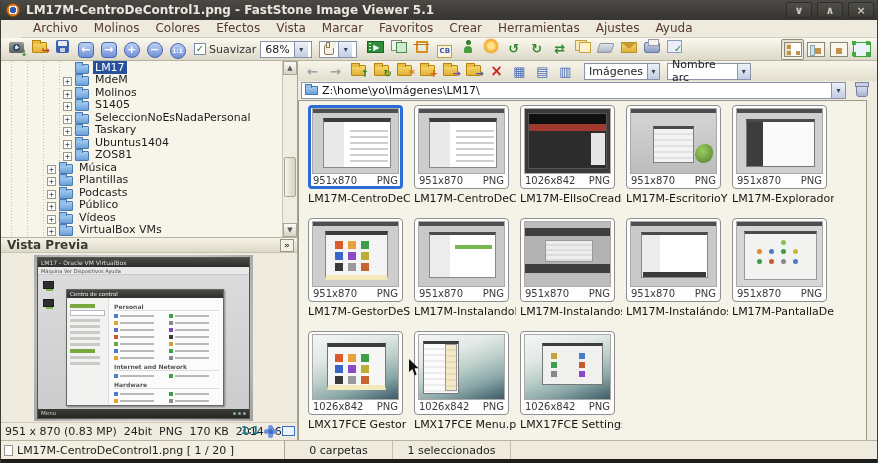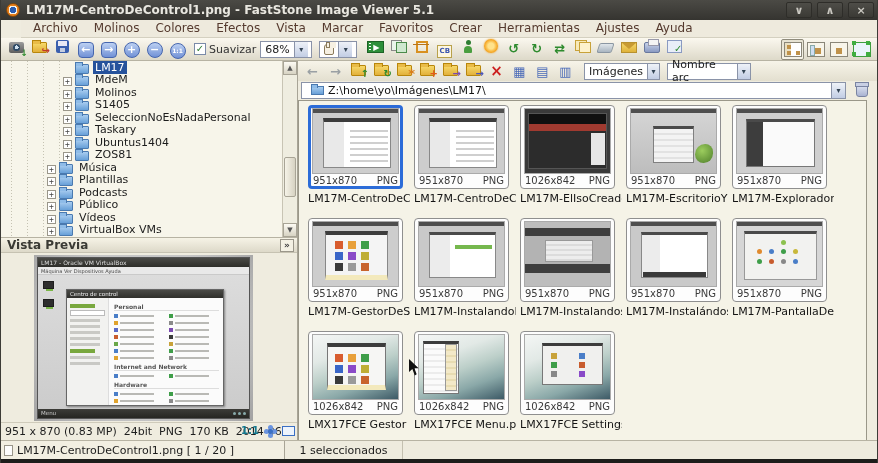--- a/index.html
+++ b/index.html
@@ -194,21 +194,21 @@
   .ic-fit { width:13px; height:10px; border:1px solid #3a6fc4; background:#eef4fc; }
 
   
   .right-panel { position:absolute; left:297px; top:61px; right:0; bottom:23px; background:#efecdf; }
   .btoolbar { height:20px; display:flex; align-items:center; padding-left:3px; background:linear-gradient(#f7f4e9,#e3dfcf); }
   .btoolbar .tbtn { height:19px; }
   .gray-arrow { font:bold 13px/13px "DejaVu Sans",sans-serif; color:#9aa0a4; }
   .ic-delete { font:bold 15px/12px "DejaVu Sans",sans-serif; color:#cc2020; }
   .viewglyph { font:13px/13px "DejaVu Sans",sans-serif; color:#4a6ab8; }
   .addr-row { height:19px; display:flex; align-items:center; padding:0 4px 0 3px; gap:4px; }
-  .addr-combo { flex:1; display:flex; align-items:center; height:17px; background:#fff; border:1px solid #8a93a8; padding-left:9px; font-size:11px; color:#111; }
+  .addr-combo { flex:1; display:flex; align-items:center; height:17px; background:#fff; border:1px solid #8a93a8; padding-left:3px; font-size:11px; color:#111; }
   .addr-combo .mini-folder { width:13px; height:9px; background:linear-gradient(#a9cdf0,#68a0d8); border:1px solid #4a7ab0; margin-right:4px; position:relative; flex:none; }
   .addr-combo .mini-folder::before { content:""; position:absolute; left:-1px; top:-3px; width:5px; height:3px; background:#8fbce8; border:1px solid #4a7ab0; border-bottom:none; }
   .addr-combo .arrow { margin-left:auto; width:14px; height:15px; background:linear-gradient(#eef2f8,#c2cde4); border-left:1px solid #8a93a8; color:#345; font:8px/15px "DejaVu Sans",sans-serif; text-align:center; }
   .ic-trash { width:12px; height:13px; background:linear-gradient(#e0e5f2,#a9b3d2); border:1px solid #7a84a2; border-radius:2px 2px 3px 3px; }
   .ic-trash::before { content:""; position:absolute; left:-2px; right:-2px; top:-3px; height:3px; background:#c9d0e4; border:1px solid #7a84a2; }
 
   .thumbs { position:absolute; left:0; top:39px; right:10px; bottom:0; background:#f5f3e7;
     border:1px solid #9a9789; border-bottom:none; padding:4px 0 0 9px; display:flex; flex-wrap:wrap; align-content:flex-start; }
   .thumb-cell { width:106px; height:113px; position:relative; }
   .thumb-card { width:95px; height:84px; background:#fdfdfd; border:1px solid #8f8f8f; border-radius:4px; padding:2px 3px; }
@@ -792,18 +792,19 @@
           <div class="thumb-label">LMX17FCE Settings.p...</div>
         </div>
       </div>
   </div>
 
   <div class="bottombar">
     <div class="fname-cell">
       <span class="fname-ic"></span>
       <span>LM17M-CentroDeControl1.png [ 1 / 20 ]</span>
     </div>
+    <div class="stat-cell c1">0 carpetas</div>
     <div class="stat-cell c3">1 seleccionados</div>
   </div>
   <div class="bottom-edge"></div>
 
   <div class="cursor"></div>
 </div>
 
 </body></html>

